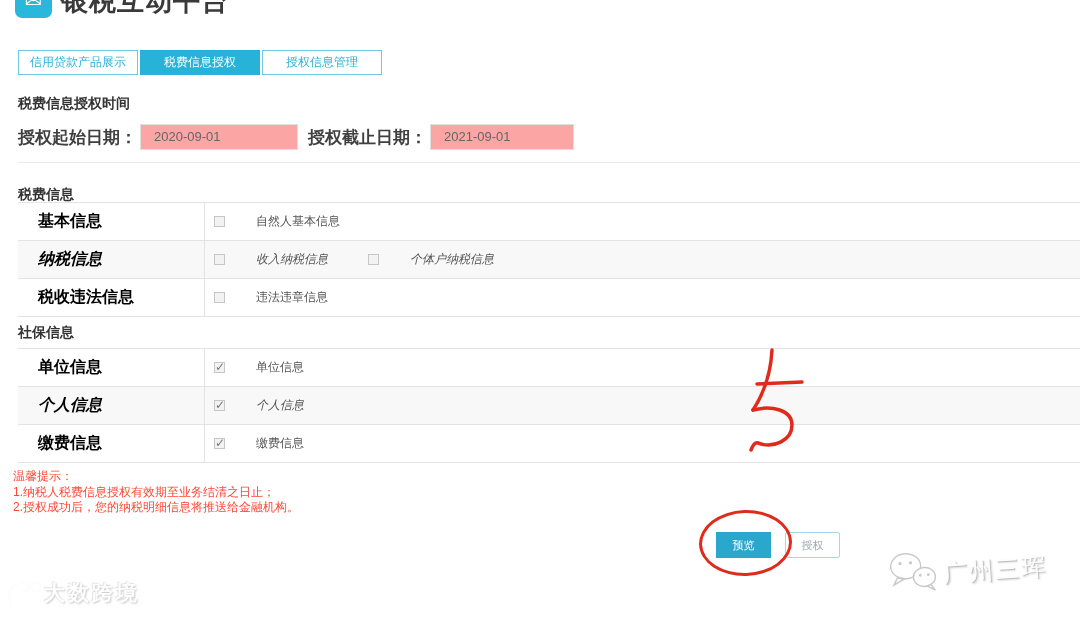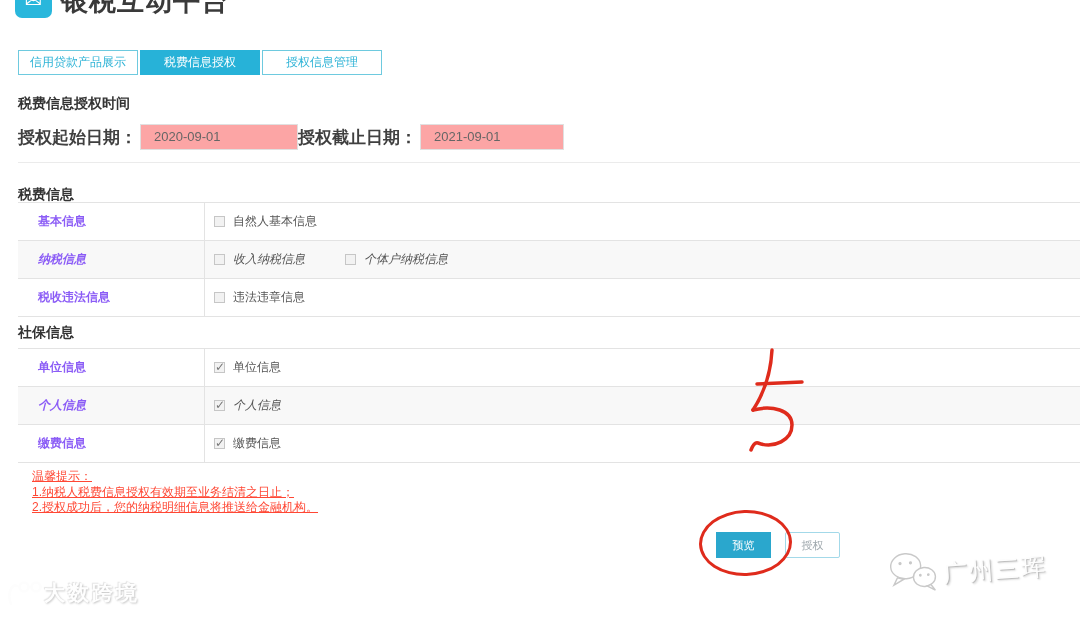--- a/index.html
+++ b/index.html
@@ -26,30 +26,30 @@
   .fld-label { font-size:17px; font-weight:bold; color:#404040; white-space:nowrap; }
   .fld-input { height:26px; background:#fca5a5; border:1px solid #e0e0e0; color:#666;
                font-size:13px; line-height:24px; padding-left:13px; }
   .divider { position:absolute; left:18px; top:162px; width:1062px; border-top:1px solid #ebebeb; }
 
   
   .tbl { position:absolute; left:18px; width:1062px; border-top:1px solid #e3e3e3; }
   .trow { display:flex; height:38px; border-bottom:1px solid #e3e3e3; }
   .trow.alt { background:#f8f8f8;font-style:italic; }
   .cell-label { width:187px; display:flex; align-items:center; padding-left:20px;
-                border-right:1px solid #e3e3e3; font-size:12px; font-weight:bold; color:#8b5cf6; }
+                border-right:1px solid #e3e3e3; font-size:16px; font-weight:bold; color:#000000; }
   .cell-opts { display:flex; align-items:center; padding-left:9px; }
-  .opt { display:flex; align-items:center; font-size:12px; color:#555; margin-right:40px; }
+  .opt { display:flex; align-items:center; font-size:12px; color:#555; margin-right:40px;gap:23px; }
   .cb { width:11px; height:11px; border:1px solid #c6c6c6; background:#f2f2f2;
         margin-right:8px; position:relative; flex:none; cursor:pointer; }
   .cb.checked::after { content:"✓"; position:absolute; left:0; top:-3px; font-size:12px;
                        color:#767676; font-weight:bold; }
 
   
-  .tips { position:absolute; left:32px; top:469px; font-size:12px; color:#ff4734; line-height:15.5px;text-decoration:underline; }
+  .tips { position:absolute; left:13px; top:469px; font-size:12px; color:#ff4734; line-height:15.5px; }
 
   
   .actions { position:absolute; left:716px; top:532px; display:flex; gap:14px; }
   .btn { width:55px; height:26px; font-size:11px; cursor:pointer;
          font-family:"Liberation Sans","DejaVu Sans",sans-serif; }
   .btn-primary { background:#2aa7cd; color:#fff; border:1px solid #2aa7cd; }
   .btn-secondary { background:#fff; color:#9fa8ad; border:1px solid #a3d9e9; border-radius:2px; }
 
   
   .red-ellipse { position:absolute; left:699px; top:510px; width:93px; height:66px;
@@ -74,21 +74,21 @@
 <div class="tabs">
   <div class="tab">信用贷款产品展示</div>
   <div class="tab active">税费信息授权</div>
   <div class="tab">授权信息管理</div>
 </div>
 
 <div class="section-title" style="top:95px">税费信息授权时间</div>
 <div class="date-row">
   <span class="fld-label">授权起始日期：</span>
   <span class="fld-input" style="width:158px;margin-left:3px">2020-09-01</span>
-  <span class="fld-label" style="margin-left:0">授权截止日期：</span>
+  <span class="fld-label" style="margin-left:10px">授权截止日期：</span>
   <span class="fld-input" style="width:144px;margin-left:3px">2021-09-01</span>
 </div>
 <div class="divider"></div>
 
 <div class="section-title" style="top:186px">税费信息</div>
 <div class="tbl" style="top:202px">
   <div class="trow">
     <div class="cell-label">基本信息</div>
     <div class="cell-opts">
       <span class="opt">

